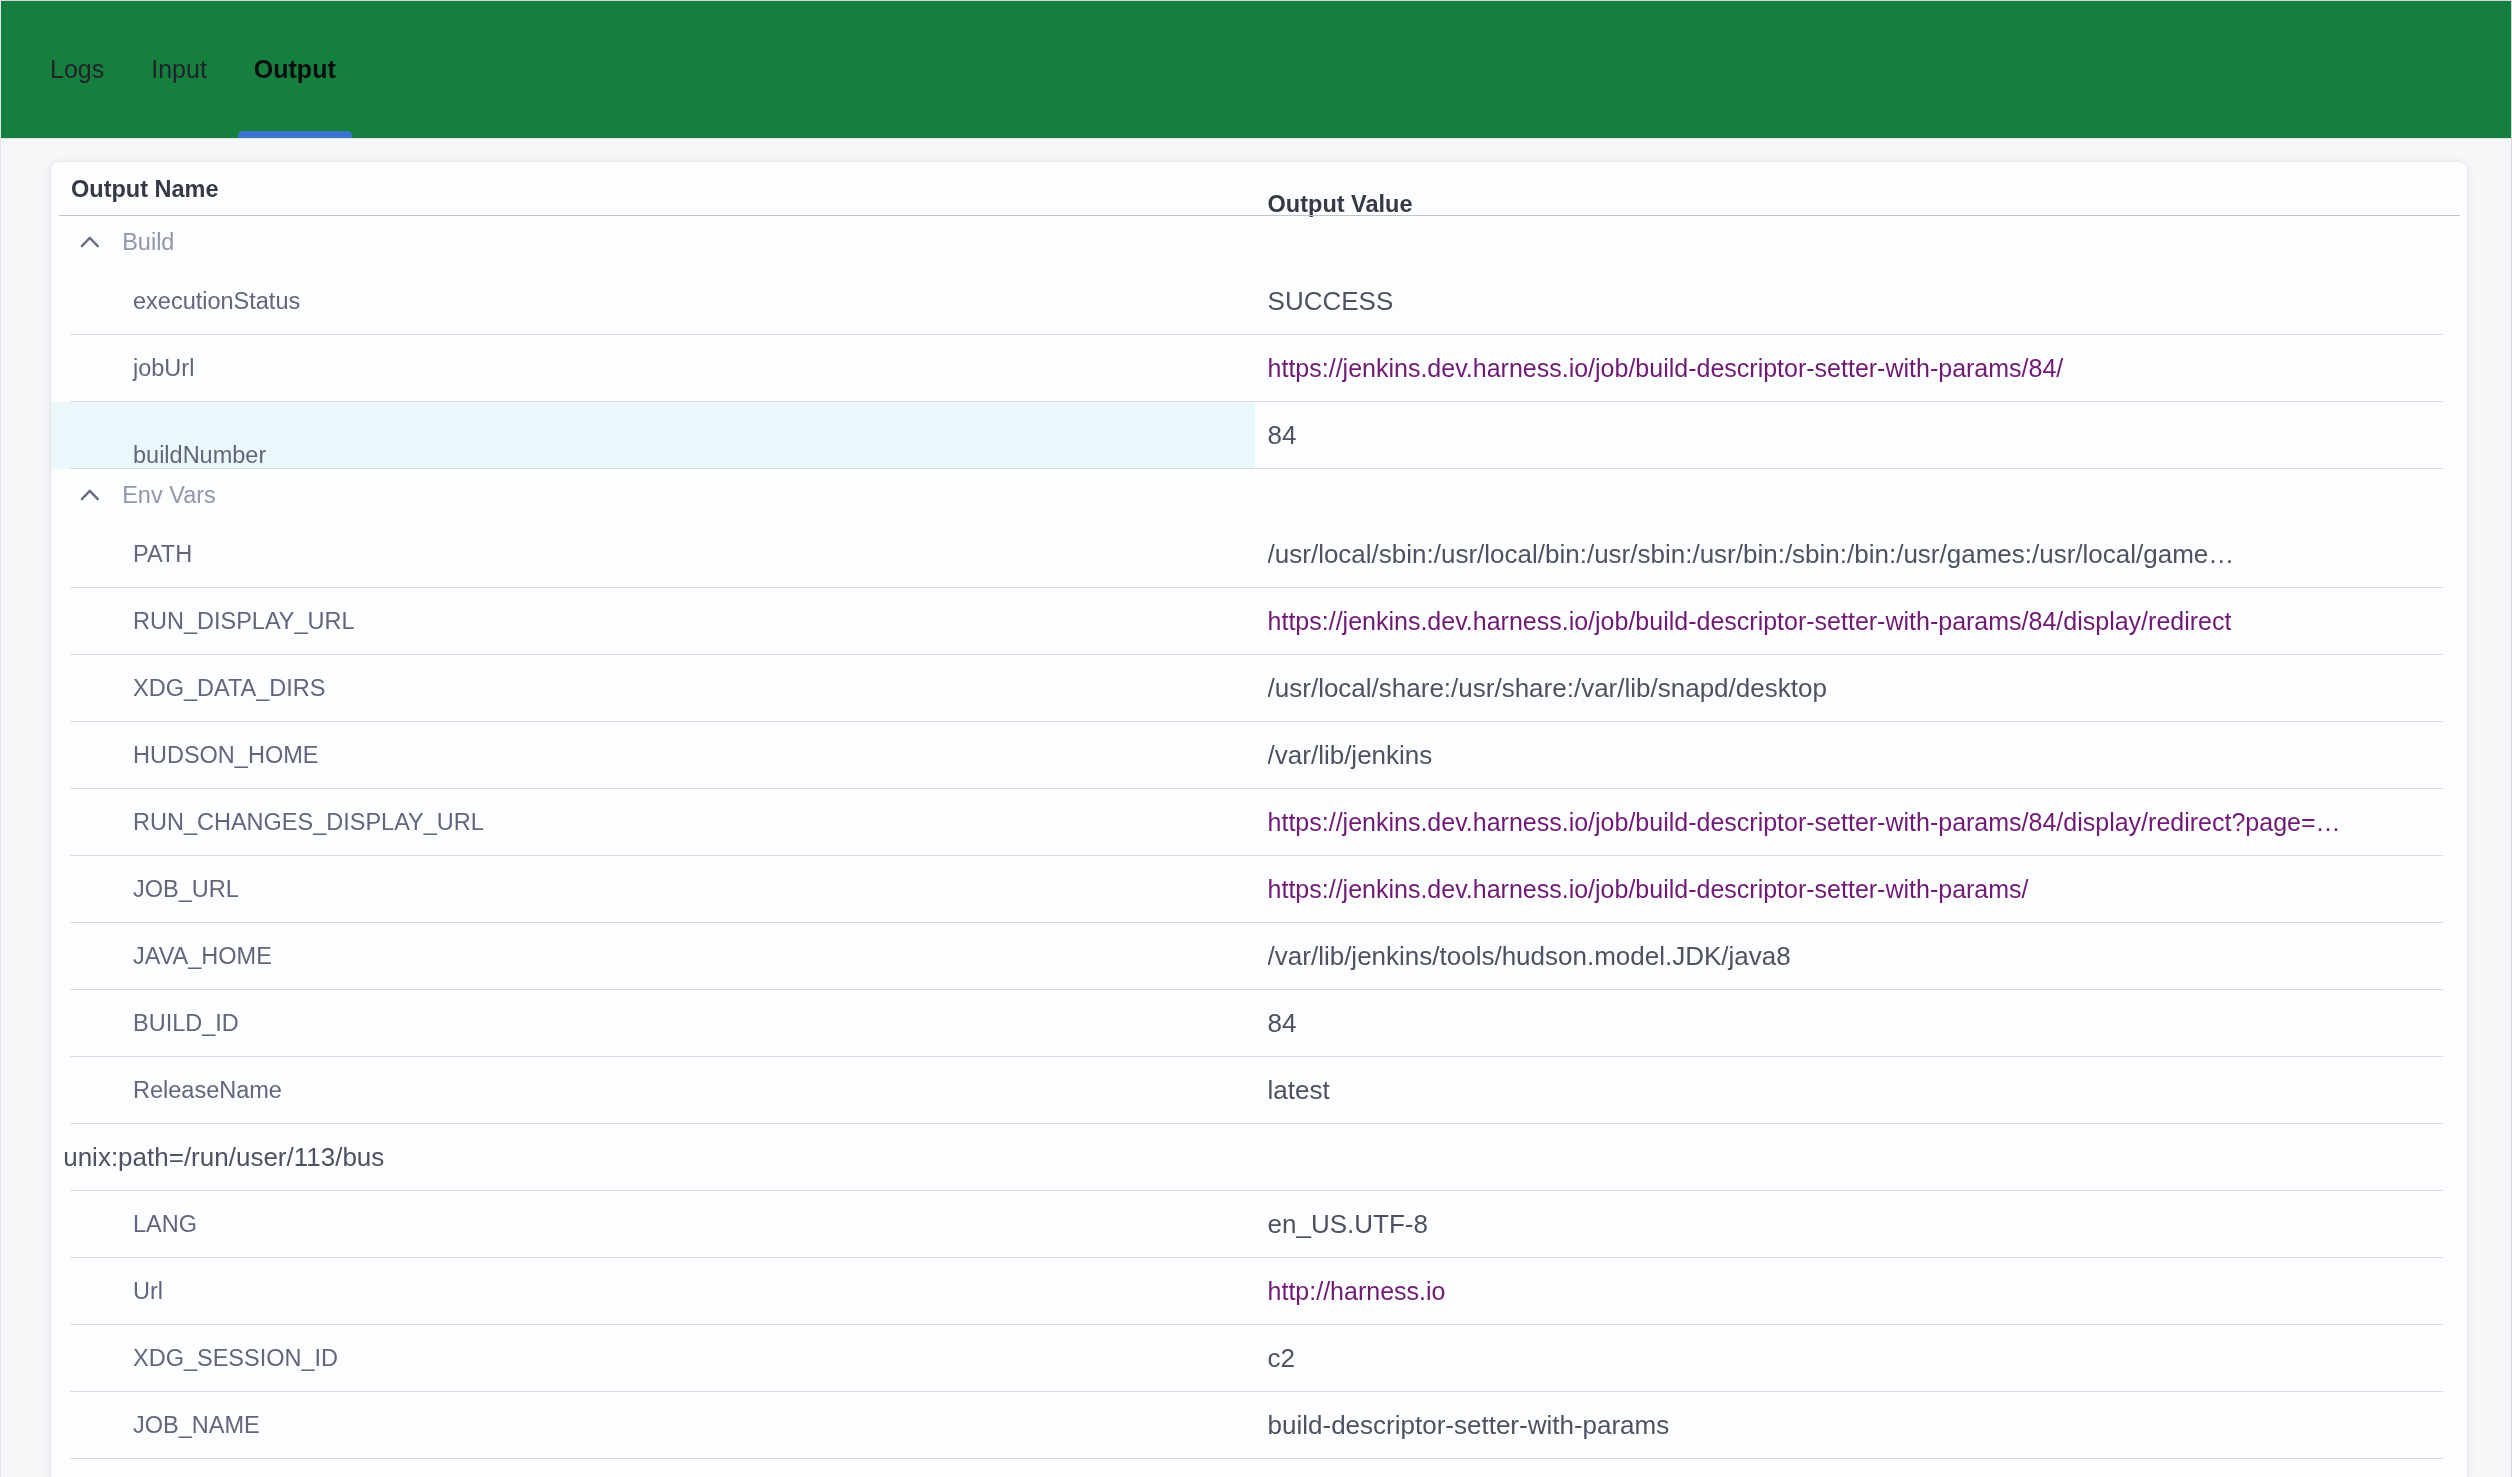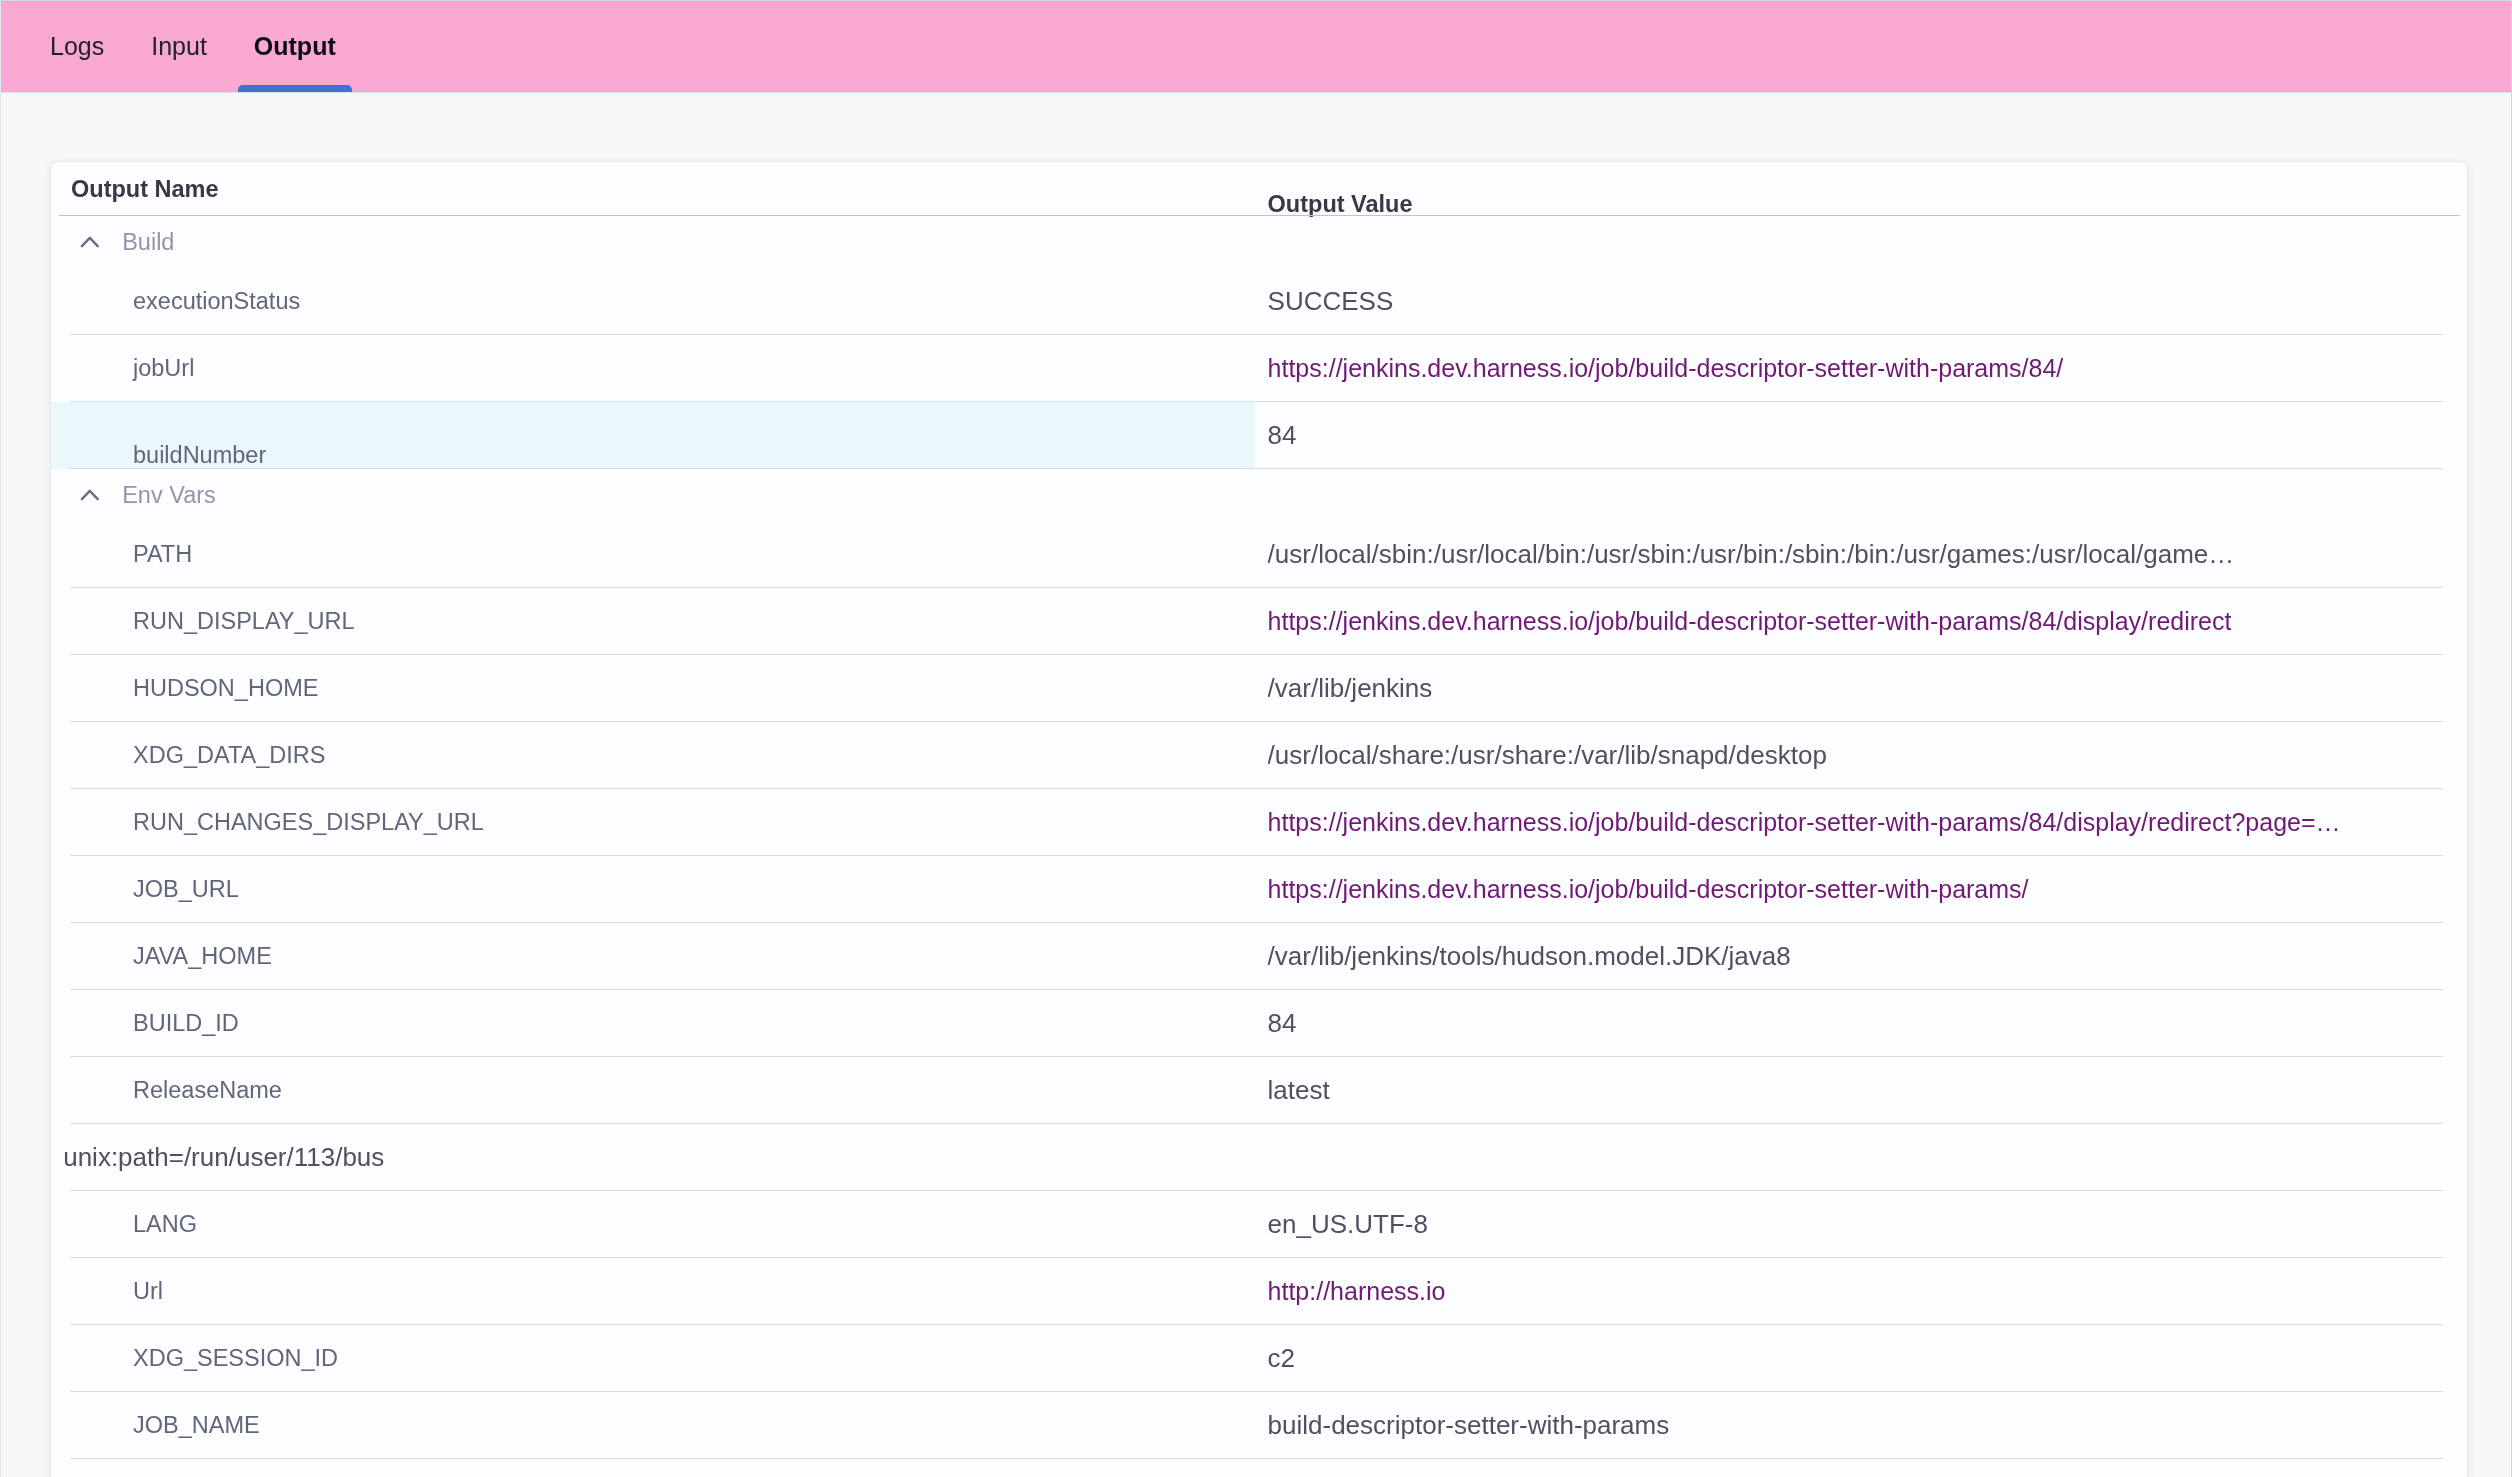--- a/index.html
+++ b/index.html
@@ -11,22 +11,22 @@
   }
   .page{
     width:2512px; height:1478px;
     border-top:1.9px solid #d5d7de;
     border-left:0.9px solid #e3e4ea;
     border-right:0.9px solid #d5d7de;
     position:relative;
   }
   
   .tabbar{
-    height:92px;
-    background:#f9a8d4;
+    height:138px;
+    background:#15803d;
     border-bottom:1.9px solid #e0e1e7;
     display:flex;
     align-items:center;
     padding-left:33px;
     gap:15px;
   }
   .tab{
     position:relative;
     height:100%;
     display:flex;
@@ -187,36 +187,36 @@
         <div class="data-row">
     <div class="cell-name">
       <span>RUN_DISPLAY_URL</span>
     </div>
     <div class="cell-value">
       <span class="link">https://jenkins.dev.harness.io/job/build-descriptor-setter-with-params/84/display/redirect</span>
     </div>
   </div>
         <div class="data-row">
     <div class="cell-name">
+      <span>XDG_DATA_DIRS</span>
+    </div>
+    <div class="cell-value">
+      <span>/usr/local/share:/usr/share:/var/lib/snapd/desktop</span>
+    </div>
+  </div>
+        <div class="data-row">
+    <div class="cell-name">
       <span>HUDSON_HOME</span>
     </div>
     <div class="cell-value">
       <span>/var/lib/jenkins</span>
     </div>
   </div>
         <div class="data-row">
     <div class="cell-name">
-      <span>XDG_DATA_DIRS</span>
-    </div>
-    <div class="cell-value">
-      <span>/usr/local/share:/usr/share:/var/lib/snapd/desktop</span>
-    </div>
-  </div>
-        <div class="data-row">
-    <div class="cell-name">
       <span>RUN_CHANGES_DISPLAY_URL</span>
     </div>
     <div class="cell-value">
       <span class="link">https://jenkins.dev.harness.io/job/build-descriptor-setter-with-params/84/display/redirect?page=…</span>
     </div>
   </div>
         <div class="data-row">
     <div class="cell-name">
       <span>JOB_URL</span>
     </div>

